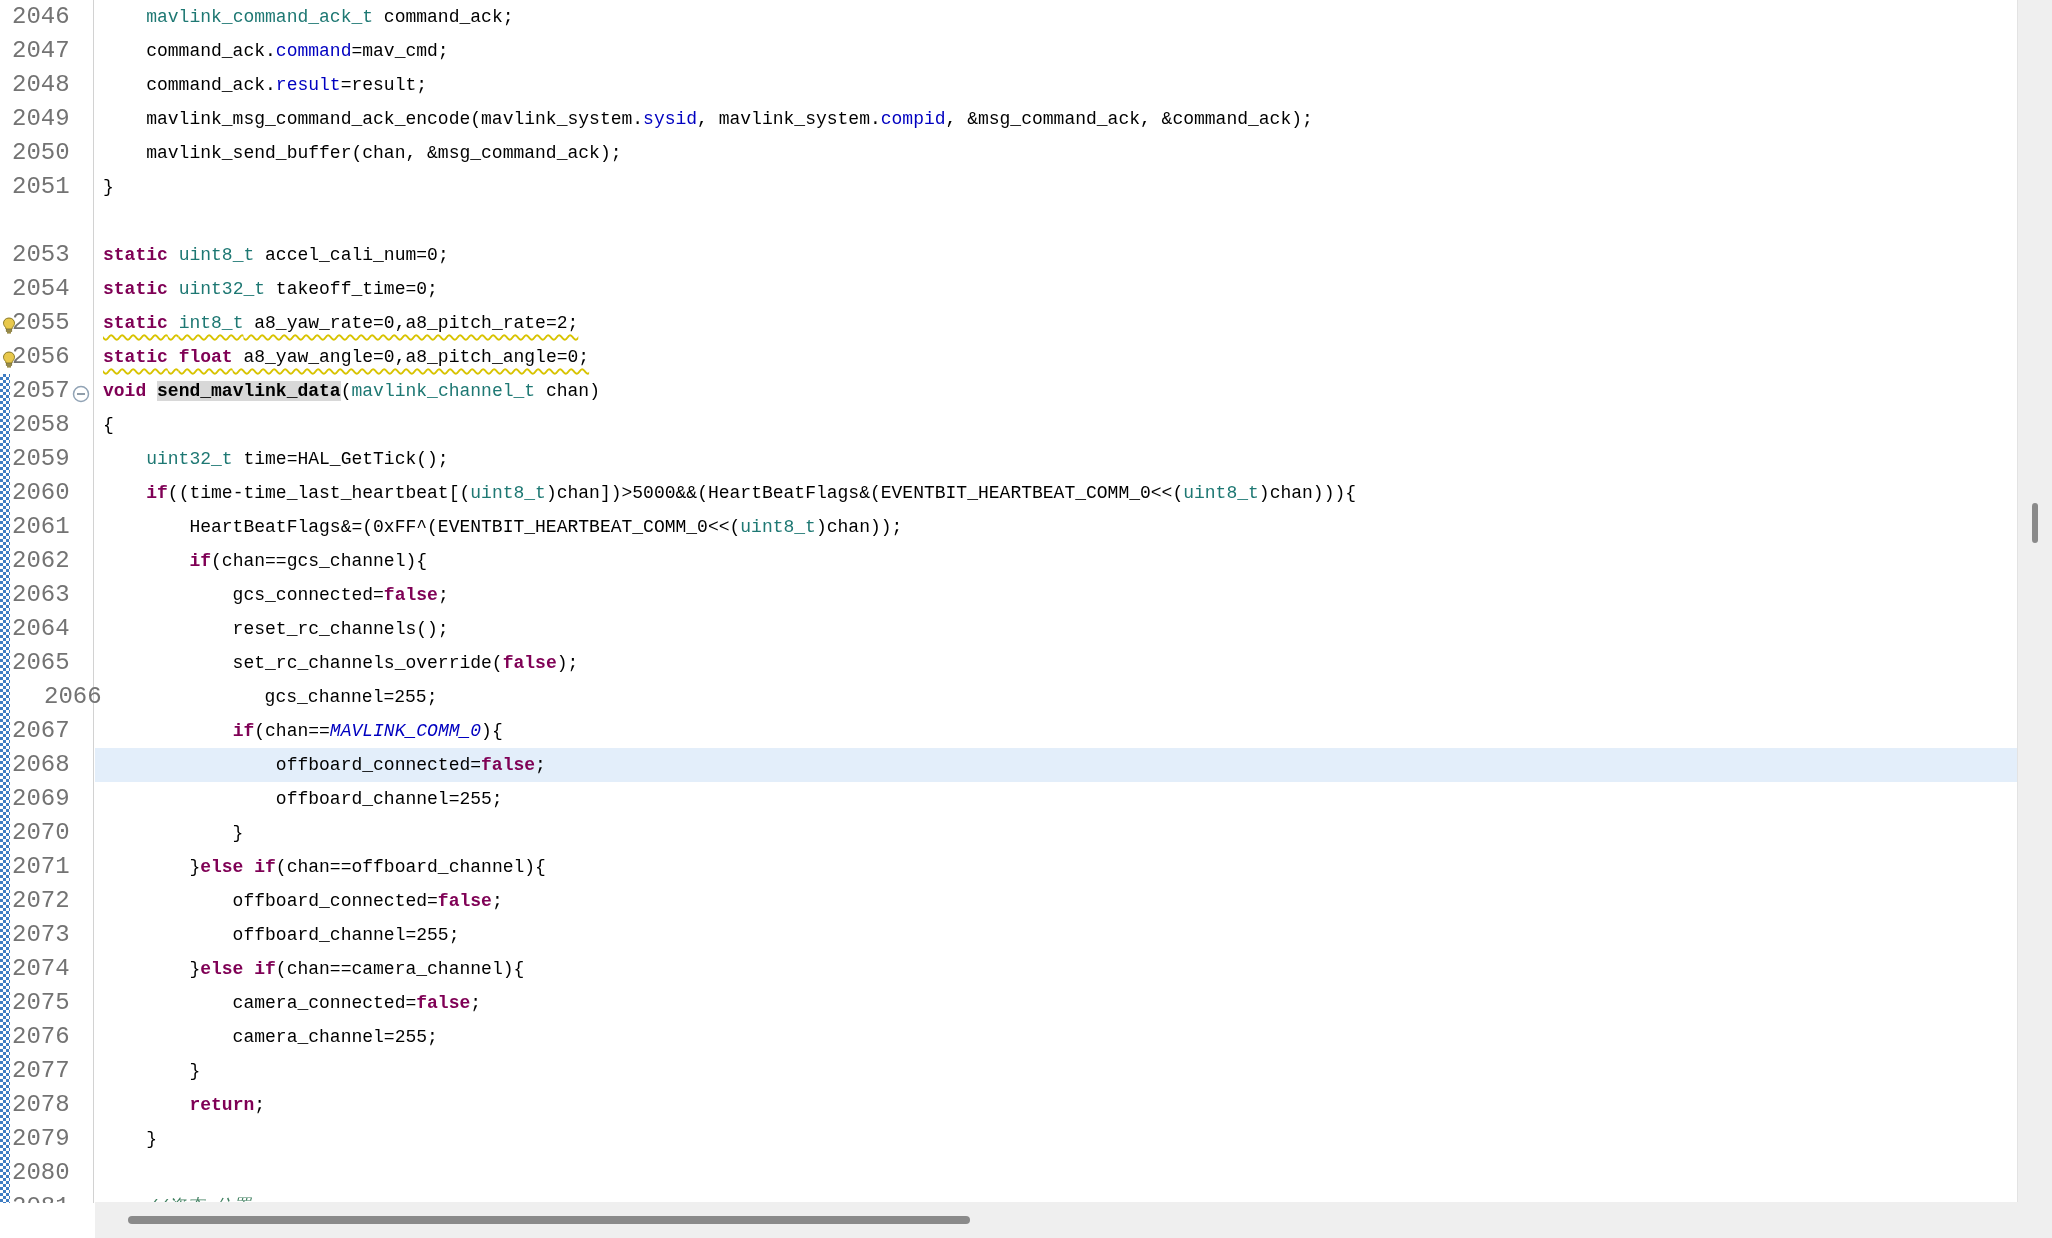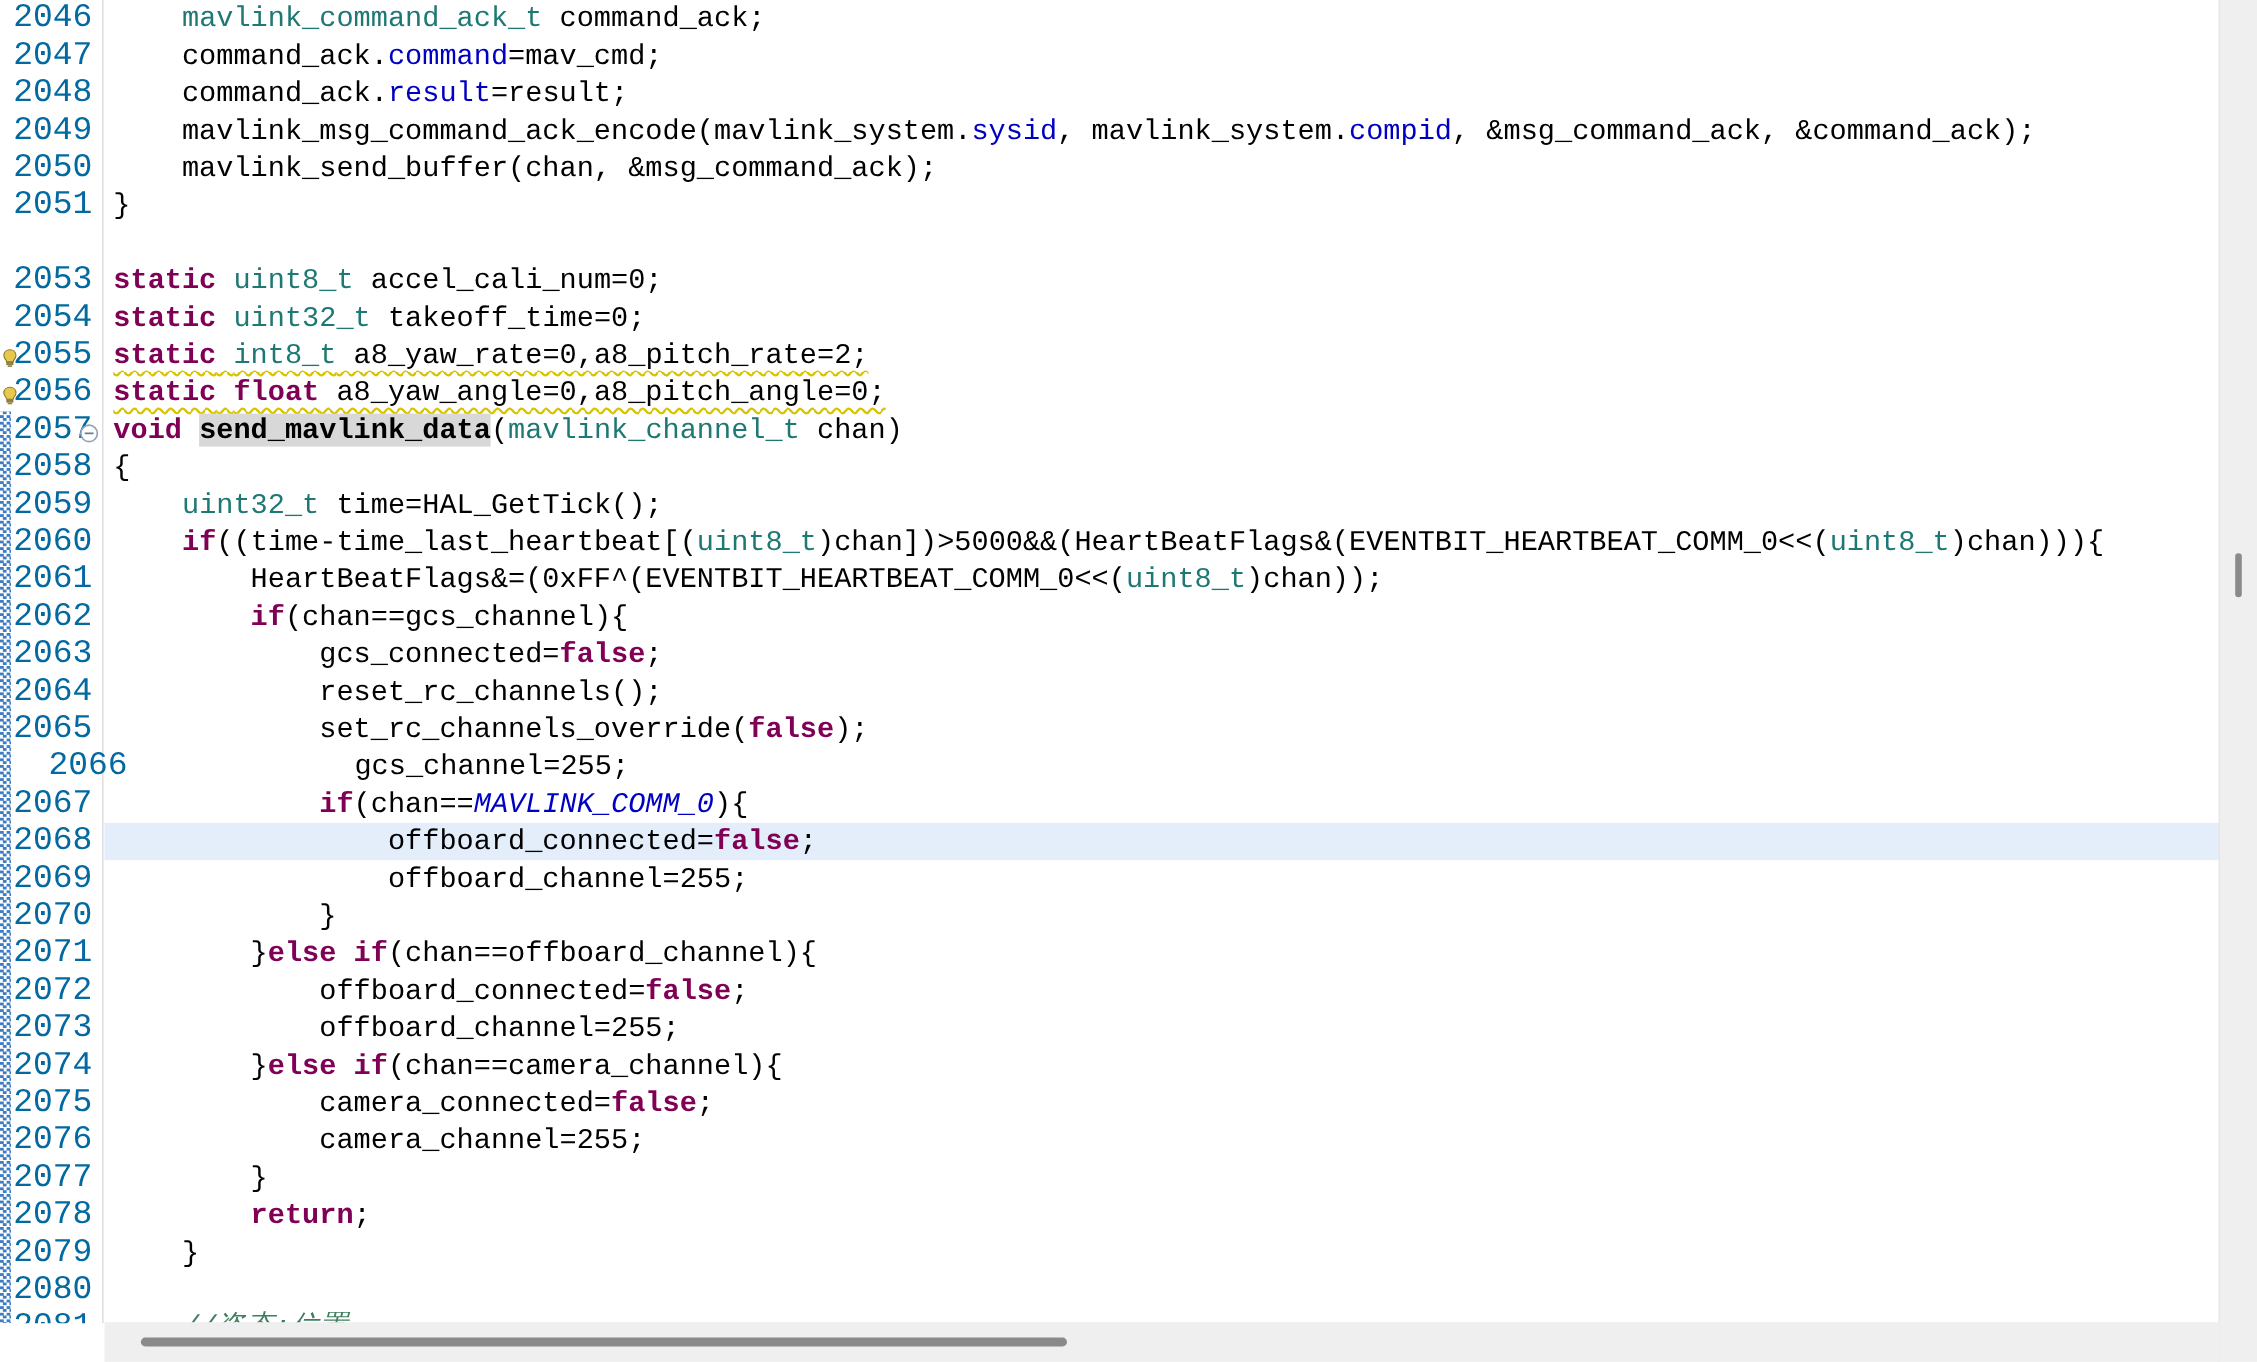--- a/index.html
+++ b/index.html
@@ -14,25 +14,25 @@
   .diff-bar{
     position:absolute;left:0;width:10px;
     background:repeating-conic-gradient(#3f7dc3 0% 25%, #ffffff 0% 50%);
     background-size:6px 6px;
   }
   .row{position:absolute;left:0;width:2018px;height:34px;line-height:34px;white-space:pre;}
   .row .line-bg{position:absolute;left:95px;right:0;top:0;bottom:0;}
   .row.current .line-bg{background:#e3eefa;}
   .line-num{
     position:absolute;left:12px;top:0;width:62px;height:34px;
-    color:#0369a1;font-size:30px;letter-spacing:0px;
+    color:#737373;font-size:24px;letter-spacing:0px;
   }
   .code-text{
     position:absolute;left:103px;top:0;height:34px;
-    font-size:26px;color:#000000;
+    font-size:18px;color:#000000;
   }
   .s-kw{color:#7f0055;font-weight:bold;}
   .s-type{color:#1e7873;}
   .s-field{color:#0000c0;}
   .s-enum{color:#0000c0;font-style:italic;}
   .s-comment{color:#3f7f5f;font-style:italic;}
   .s-def{
     color:#000;font-weight:bold;background:#d8d8d8;
   }
   .squiggle{

